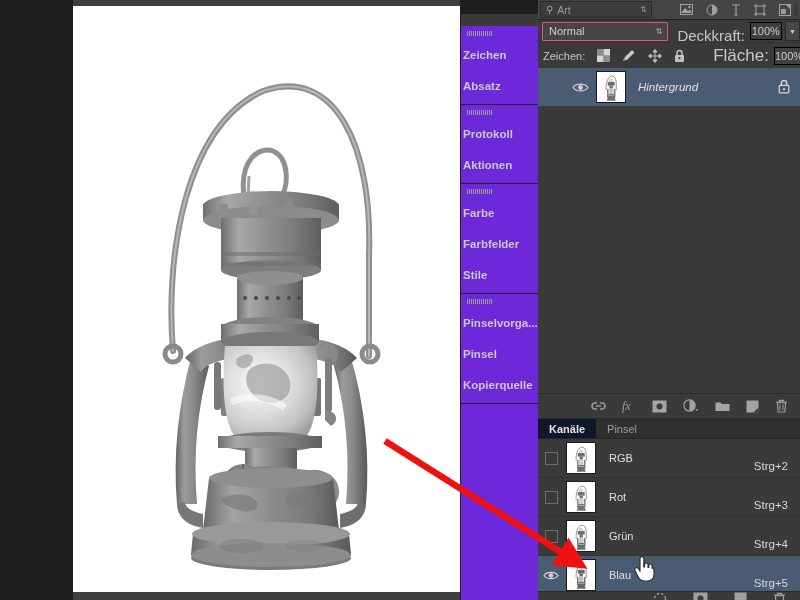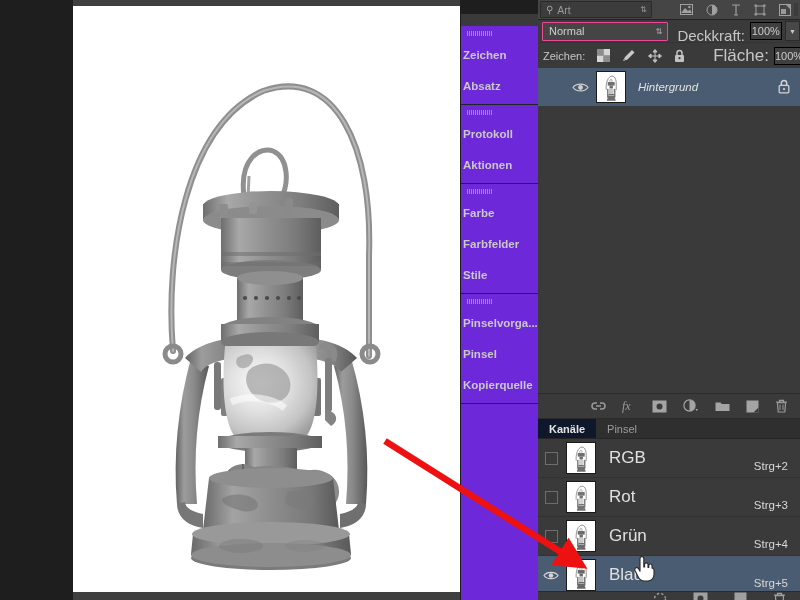--- a/index.html
+++ b/index.html
@@ -148,21 +148,21 @@
   .ch-tab.active{background:#0f172a;color:#e4e4e4;font-weight:bold;}
   .channel-row{
     position:relative;height:38px;display:flex;align-items:center;cursor:pointer;
     border-bottom:1px solid #323232;
   }
   .channel-row.selected{background:#4a5c72;}
   .ch-eye{width:26px;display:flex;align-items:center;justify-content:center;}
   .ch-check{
     width:13px;height:13px;border:1px solid #6d6d6d;background:#3a3a3a;box-sizing:border-box;
   }
-  .ch-name{margin-left:13px;font-size:17px;color:#e0e0e0;flex:1;}
+  .ch-name{margin-left:13px;font-size:11px;color:#e0e0e0;flex:1;}
   .ch-short{margin-right:12px;font-size:11.5px;color:#d7d7d7;margin-top:16px;}
   #channels-toolbar{
     position:absolute;left:0;top:172px;width:262px;height:10px;background:#3a3a3a;
     border-top:1px solid #2b2b2b;overflow:hidden;
     display:flex;align-items:flex-start;justify-content:flex-end;gap:26px;padding-right:14px;
     box-sizing:border-box;
   }
 
   
   #annot-arrow{position:absolute;left:0;top:0;width:800px;height:600px;pointer-events:none;}

